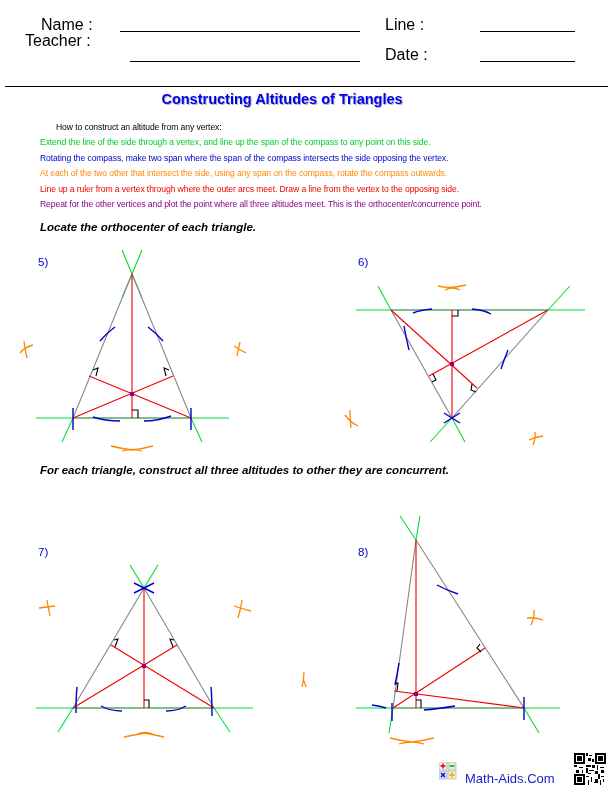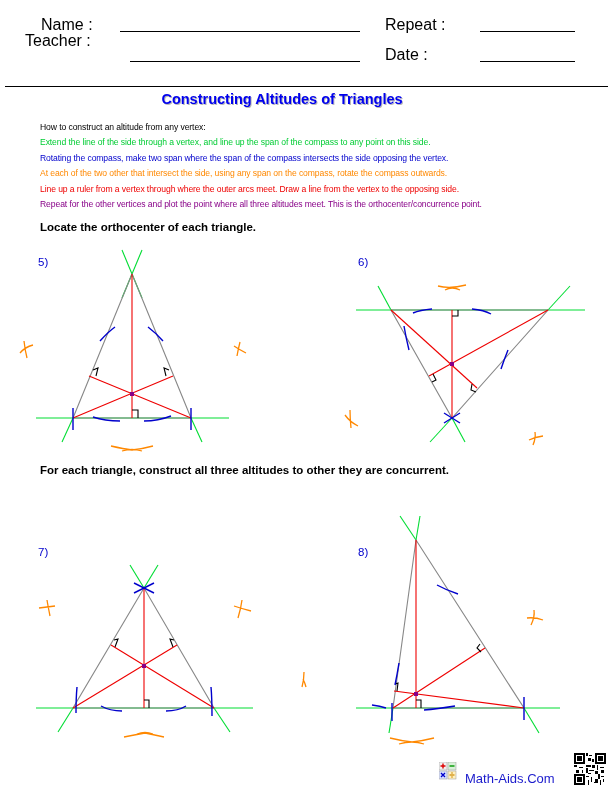--- a/index.html
+++ b/index.html
@@ -3,44 +3,44 @@
 <meta charset="utf-8">
 <style>
   html, body { margin:0; padding:0; background:#ffffff; }
   body { width:612px; height:792px; position:relative; overflow:hidden; font-family:"Liberation Sans", sans-serif; }
   .abs { position:absolute; }
   .hdr-label { font-size:16px; color:#000; }
   .hdr-line { border-bottom:1px solid #000; height:0; }
   .rule { left:5px; width:603px; top:86px; border-top:1px solid #000; }
   .title { left:0; width:564px; top:91px; text-align:center; color:#0000ee; font-weight:bold; font-size:14.5px; text-shadow:1px 1px 0 #b8b8b8; }
   .instr { left:40px; font-size:8.6px; line-height:15.4px; white-space:nowrap; letter-spacing:-0.1px; }
-  .section { left:40px; font-weight:bold; font-size:11.5px; color:#000; }
+  .section { left:40px; font-weight:bold; font-size:11.5px; color:#000;font-style:italic; }
   .prob-num { font-size:11.5px; color:#0000cc; }
   svg.geo { position:absolute; left:0; top:0; }
   .footer-logo { left:439px; top:762px; width:18px; height:18px; }
   .footer-text { left:465px; top:763px; font-size:13px; color:#1a1acc;margin-top:8px; }
   .qr { left:574px; top:753px; width:32px; height:32px; }
 </style>
 </head>
 <body>
 
 <div class="abs hdr-label" style="left:25px;top:16px;margin-left:16px;">Name :</div>
 <div class="abs hdr-line" style="left:120px;top:31px;width:240px;"></div>
-<div class="abs hdr-label" style="left:385px;top:16px;">Repeat :</div>
+<div class="abs hdr-label" style="left:385px;top:16px;">Line :</div>
 <div class="abs hdr-line" style="left:480px;top:31px;width:95px;"></div>
 <div class="abs hdr-label" style="left:25px;top:32px;">Teacher :</div>
 <div class="abs hdr-line" style="left:130px;top:61px;width:230px;"></div>
 <div class="abs hdr-label" style="left:385px;top:46px;">Date :</div>
 <div class="abs hdr-line" style="left:480px;top:61px;width:95px;"></div>
 
 <div class="abs rule"></div>
 
 <div class="abs title">Constructing Altitudes of Triangles</div>
 
-<div class="abs instr" style="top:120px;color:#000;">How to construct an altitude from any vertex:</div>
+<div class="abs instr" style="top:120px;color:#000;margin-left:16px;">How to construct an altitude from any vertex:</div>
 <div class="abs instr" style="top:135px;color:#00cc33;">Extend the line of the side through a vertex, and line up the span of the compass to any point on this side.</div>
 <div class="abs instr" style="top:151px;color:#0000cc;">Rotating the compass, make two span where the span of the compass intersects the side opposing the vertex.</div>
 <div class="abs instr" style="top:166px;color:#ff8800;">At each of the two other that intersect the side, using any span on the compass, rotate the compass outwards.</div>
 <div class="abs instr" style="top:182px;color:#ee0000;">Line up a ruler from a vertex through where the outer arcs meet. Draw a line from the vertex to the opposing side.</div>
 <div class="abs instr" style="top:197px;color:#880088;">Repeat for the other vertices and plot the point where all three altitudes meet. This is the orthocenter/concurrence point.</div>
 
 <div class="abs section" style="top:221px;">Locate the orthocenter of each triangle.</div>
 <div class="abs section" style="top:464px;">For each triangle, construct all three altitudes to other they are concurrent.</div>
 
 <div class="abs prob-num" style="left:38px;top:256px;">5)</div>

